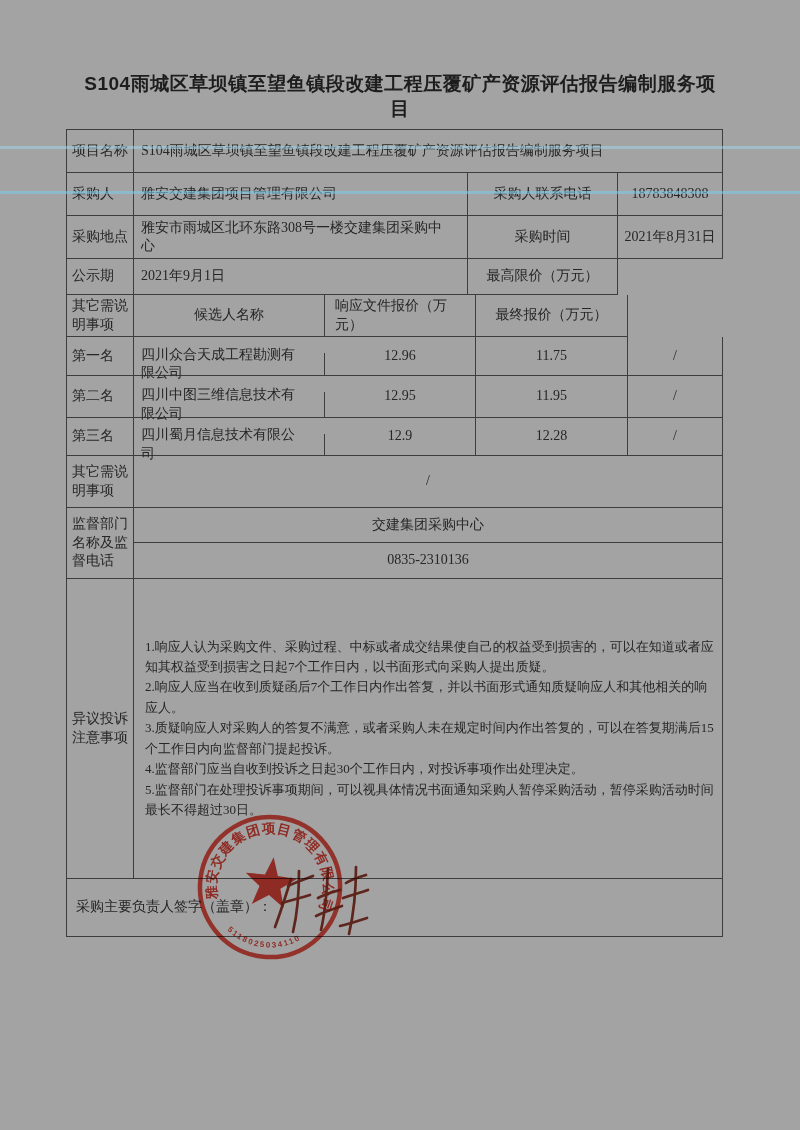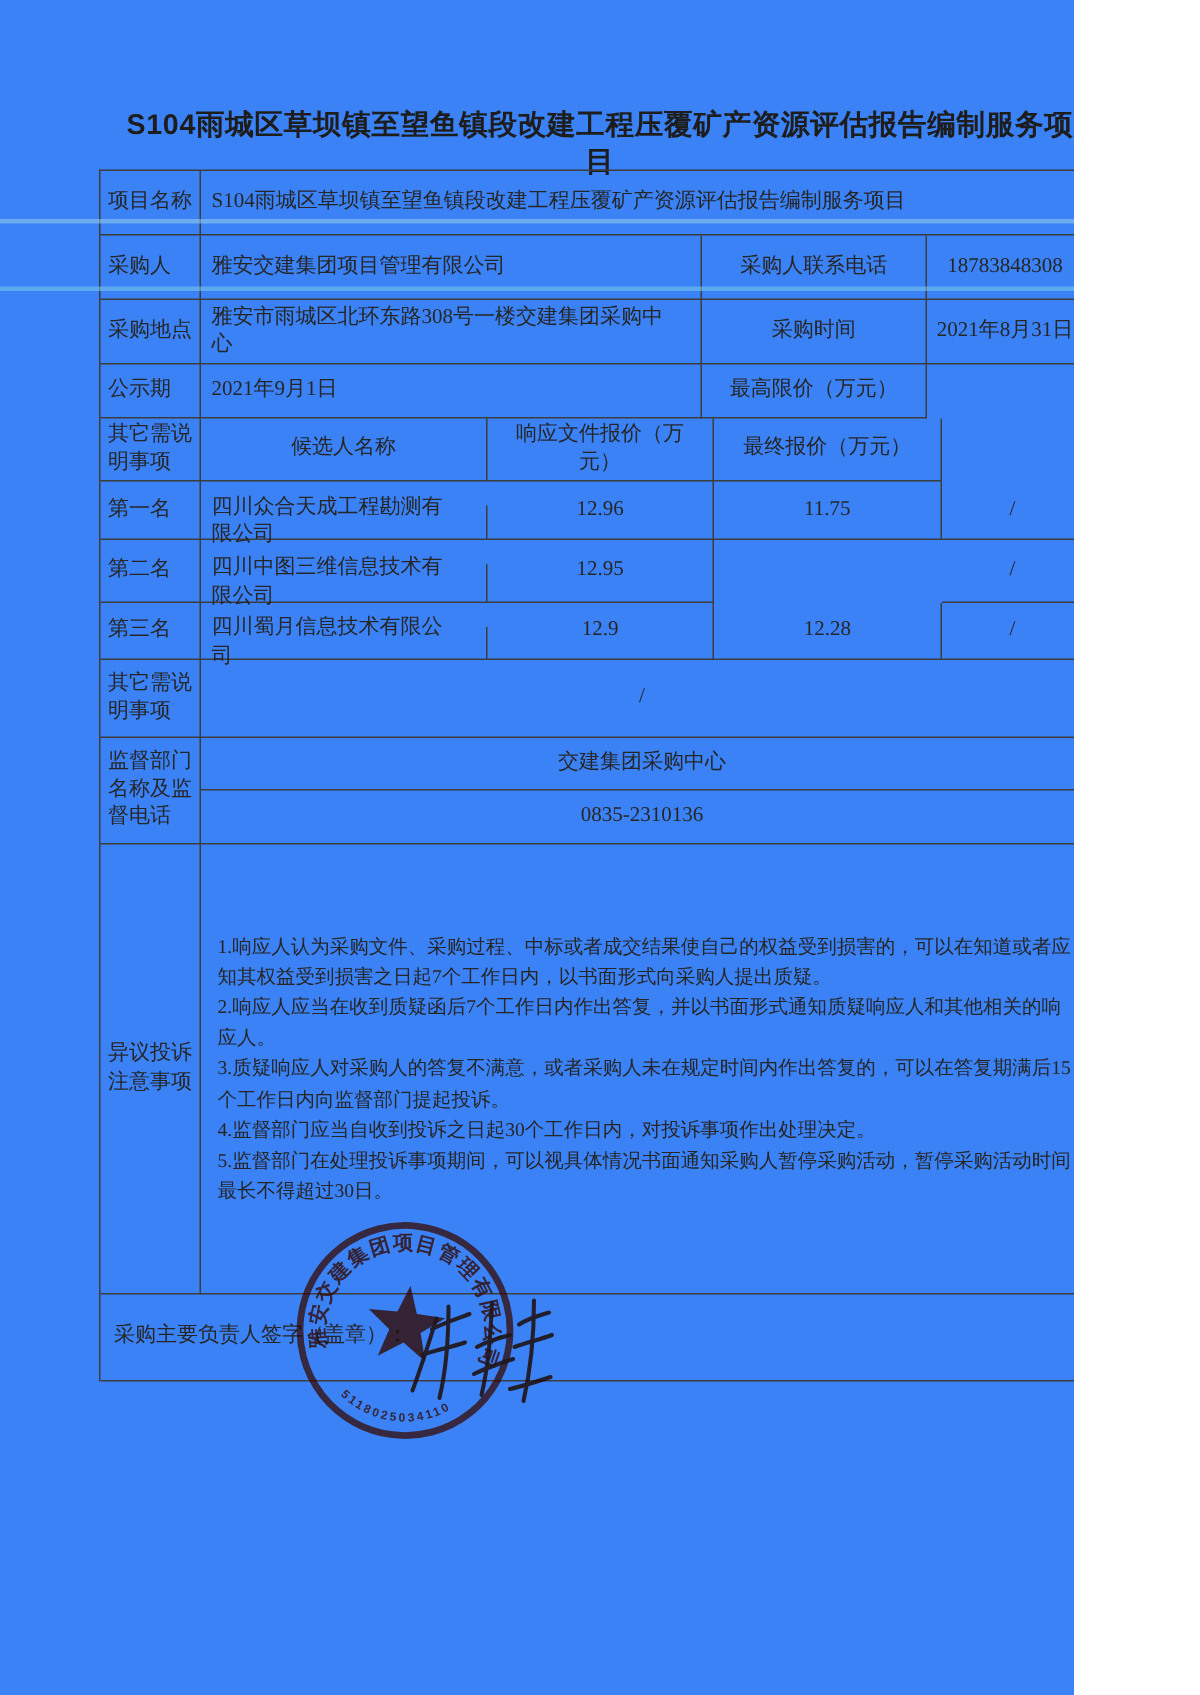--- a/index.html
+++ b/index.html
@@ -1,45 +1,45 @@
 <!DOCTYPE html>
 <html><head>
 <meta charset="utf-8">
 <style>
   * { box-sizing: border-box; margin: 0; padding: 0; }
   html,body { width:800px; }
   body { font-family: "Liberation Serif", "DejaVu Serif", serif; background:#ffffff; }
   .page {
-    position: relative; width: 716px; height: 1130px;
-    background: #3b82f6; overflow: hidden;
+    position: relative; width: 800px; height: 1130px;
+    background: #a3a3a3; overflow: hidden;
   }
   .title {
     position: absolute; top: 71px; left: 78px; width: 644px;
     font-family: "Liberation Sans", "DejaVu Sans", sans-serif;
     font-weight: bold; font-size: 19px; line-height: 25px;
     text-align: center; color: #1d1d1d; letter-spacing: 0.5px;
   }
   .tbl {
-    position: absolute; left: 66px; top: 113px;
+    position: absolute; left: 66px; top: 129px;
     display: grid;
     grid-template-columns: 67px 191px 143px 8px 142px 10px 95px;
     grid-template-rows: 43px 43px 43px 36px 42px 39px 42px 38px 52px 35px 36px 300px 58px;
     border-top: 1.5px solid #3d3d3d; border-left: 1.5px solid #3d3d3d;
     z-index: 2;
   }
   .c {
     border-right: 1.5px solid #3d3d3d; border-bottom: 1.5px solid #3d3d3d;
     display: flex; align-items: center;
     font-size: 14px; color: #262626; line-height: 1.32;
   }
   .lab  { padding: 0 5px; }
   .lft  { padding: 0 8px 0 7px; }
   .loc  { padding: 0 18px 0 7px; }
   .name { padding: 0 20px 0 7px; margin-top: 16px; }
-  .ctr  { justify-content: center; text-align: center; }
+  .ctr  { justify-content: center; }
   .hpad { padding: 0 10px; }
   .notice {
     padding: 0 8px 0 11px; font-size: 13px; line-height: 1.57;
   }
   .sig { padding-left: 9px; }
   .scanline { position: absolute; left: 0; width: 800px; z-index: 6; pointer-events: none; }
   .sl1 { top: 146px; height: 2.5px; background: rgba(158,216,238,0.5); }
   .sl2 { top: 191px; height: 3px; background: rgba(122,204,236,0.55); }
   .stamp-svg { position: absolute; left: 185px; top: 805px; z-index: 4; mix-blend-mode: multiply; }
   .seal-text { font-family: "Liberation Sans", "DejaVu Sans", sans-serif; font-weight: 600; }
@@ -77,20 +77,21 @@
 
     <div class="c lab" style="grid-area:6/1/7/2">第一名</div>
     <div class="c name" style="grid-area:6/2/7/3">四川众合天成工程勘测有限公司</div>
     <div class="c ctr" style="grid-area:6/3/7/5">12.96</div>
     <div class="c ctr" style="grid-area:6/5/7/7">11.75</div>
     <div class="c ctr" style="grid-area:6/7/7/8">/</div>
 
     <div class="c lab" style="grid-area:7/1/8/2">第二名</div>
     <div class="c name" style="grid-area:7/2/8/3">四川中图三维信息技术有限公司</div>
     <div class="c ctr" style="grid-area:7/3/8/5">12.95</div>
+    <div class="c ctr" style="grid-area:7/5/8/7">11.95</div>
     <div class="c ctr" style="grid-area:7/7/8/8">/</div>
 
     <div class="c lab" style="grid-area:8/1/9/2">第三名</div>
     <div class="c name" style="grid-area:8/2/9/3">四川蜀月信息技术有限公司</div>
     <div class="c ctr" style="grid-area:8/3/9/5">12.9</div>
     <div class="c ctr" style="grid-area:8/5/9/7">12.28</div>
     <div class="c ctr" style="grid-area:8/7/9/8">/</div>
 
     <div class="c lab" style="grid-area:9/1/10/2">其它需说明事项</div>
     <div class="c ctr" style="grid-area:9/2/10/8">/</div>

